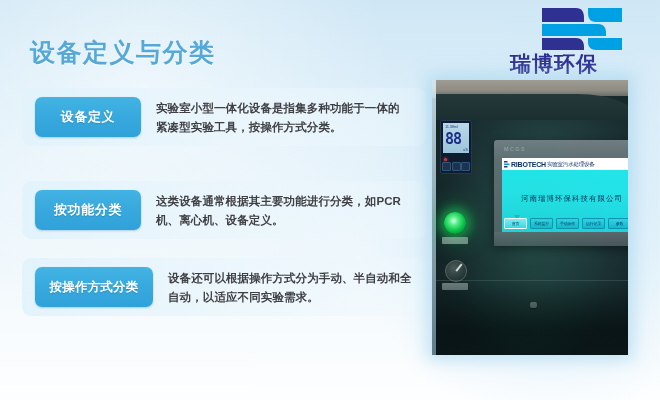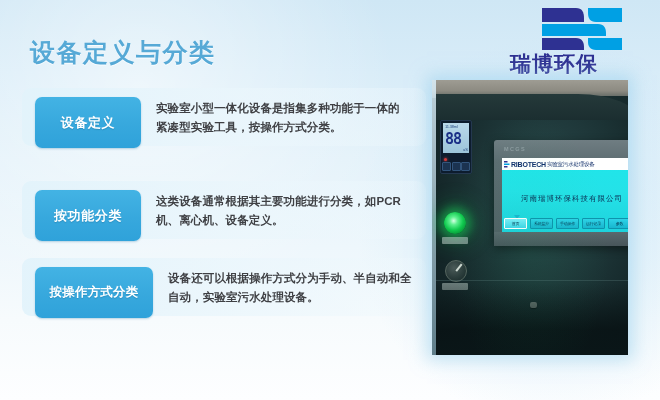--- a/index.html
+++ b/index.html
@@ -71,21 +71,21 @@
     background: linear-gradient(90deg, rgba(226,243,251,0.92) 0%, rgba(234,246,252,0.72) 55%, rgba(240,249,253,0.30) 100%);
   }
   #row-0 { top: 88px; }
   #row-1 { top: 181px; }
   #row-2 { top: 258px; font-family: Liberation Serif, serif; }
 
   .pill {
     position: absolute;
     left: 13px;
     top: 9px;
-    height: 51px;
+    height: 40px;
     border-radius: 7px;
     background: linear-gradient(180deg, #43b3e4 0%, #37a8dd 55%, #2fa2da 100%);
     box-shadow: 0 1px 2px rgba(40,120,165,0.30);
     display: flex;
     align-items: center;
     justify-content: center;
     box-sizing: border-box;
     padding: 0 12px;
   }
   .pill-w-normal { width: 106px; }
@@ -471,21 +471,21 @@
     <div class="pill pill-w-normal">
       <span class="pill-label">按功能分类</span>
     </div>
     <div class="body-text">这类设备通常根据其主要功能进行分类，如PCR机、离心机、设备定义。</div>
   </div>
 
   <div class="row" id="row-2">
     <div class="pill pill-w-wide">
       <span class="pill-label">按操作方式分类</span>
     </div>
-    <div class="body-text">设备还可以根据操作方式分为手动、半自动和全自动，实验室污水处理设备。</div>
+    <div class="body-text">设备还可以根据操作方式分为手动、半自动和全自动，以适应不同实验需求。</div>
   </div>
 
   <div id="photo">
     <div id="photo-inner">
       <div class="wall"></div>
       <div class="machine-body"></div>
       <div class="machine-top-curve"></div>
       <div class="edge-light"></div>
 
       <div class="meter">

